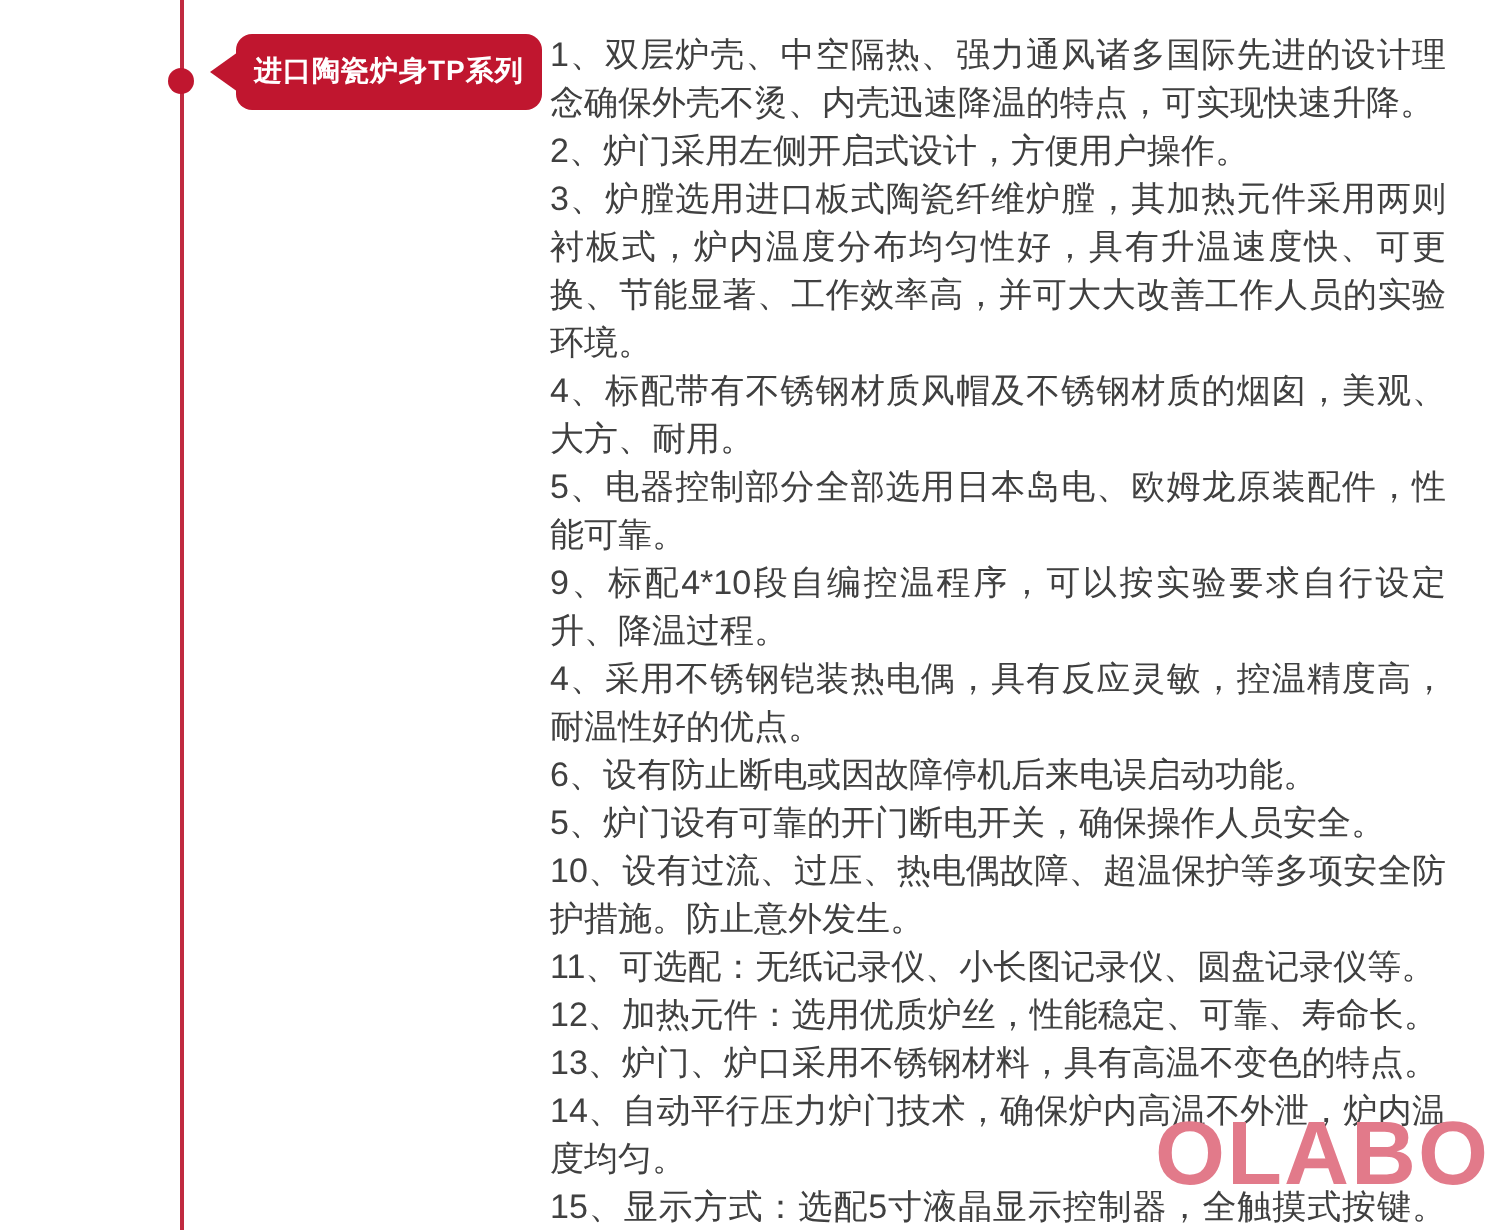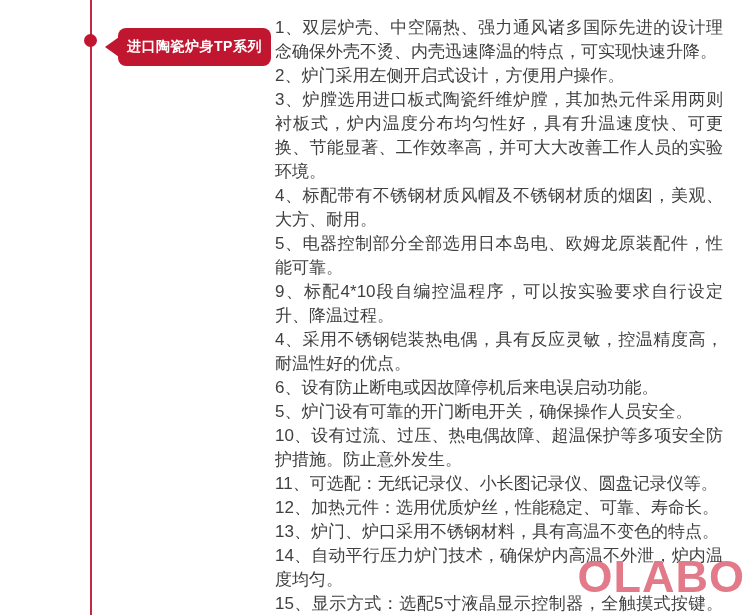--- a/index.html
+++ b/index.html
@@ -24,21 +24,21 @@
     left: 84px;
     top: 34px;
     width: 13px;
     height: 13px;
     border-radius: 50%;
     background: #c0162f;
   }
   .label-bubble {
     position: absolute;
     left: 118px;
-    top: 28px;
+    top: 17px;
     height: 38px;
     padding: 0 9px;
     background: #c0162f;
     border-radius: 8px;
     display: inline-flex;
     align-items: center;
     justify-content: center;
     color: #ffffff;
     font-size: 14px;
     font-weight: bold;

